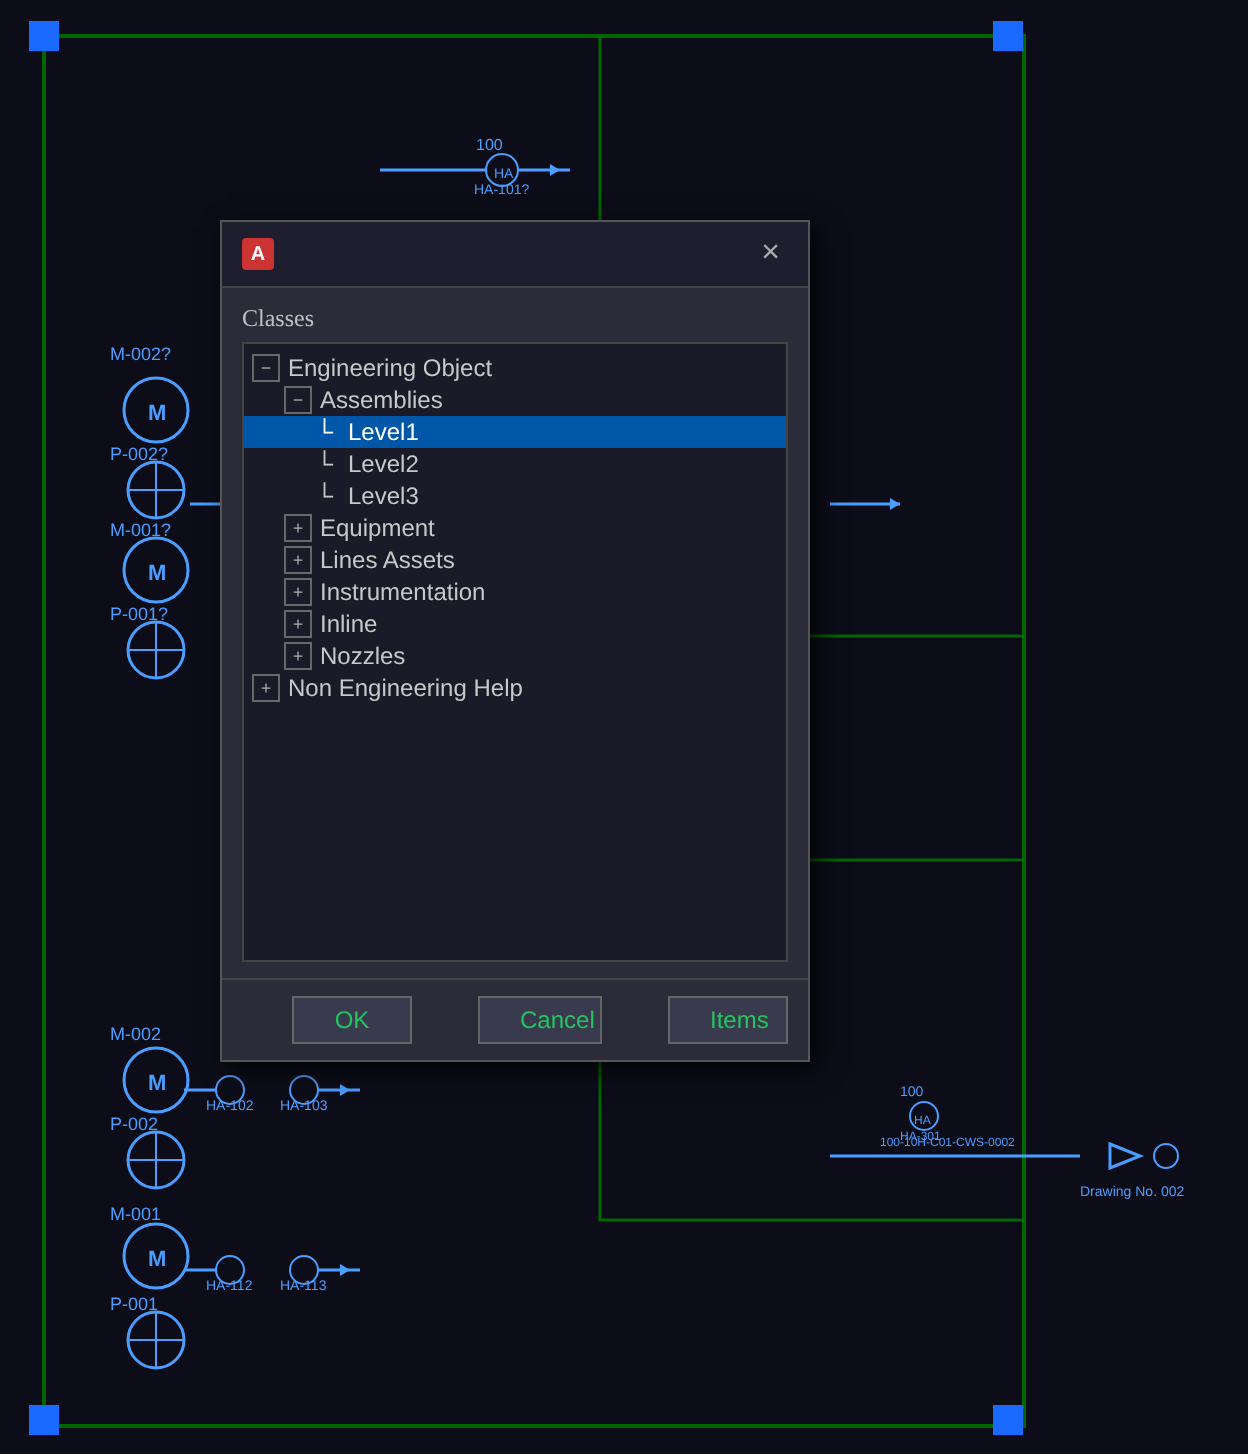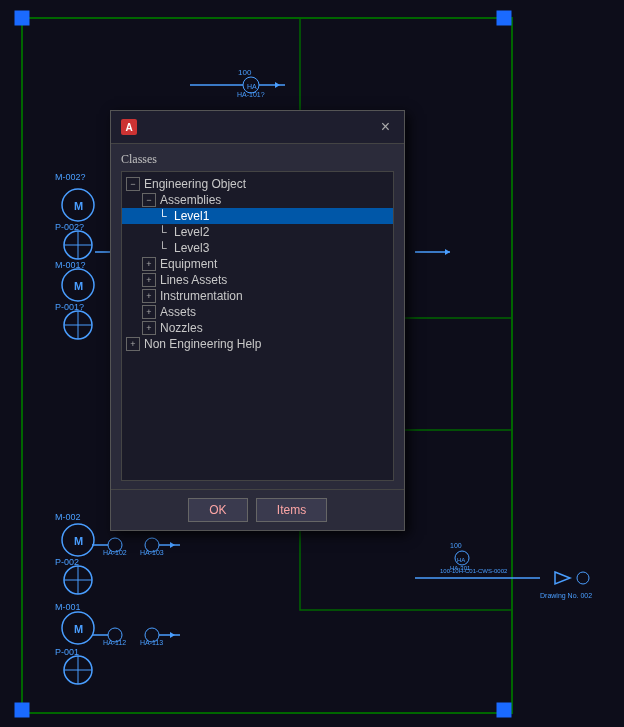--- a/index.html
+++ b/index.html
@@ -159,22 +159,23 @@
       gap: 8px;
       border-top: 1px solid #444;
     }
 
     .btn {
       padding: 4px 20px;
       font-size: 12px;
       cursor: pointer;
       border: 1px solid #666;
       background: #3a3a4e;
-      color: #fca5a5;
+      color: #22c55e;
       min-width: 60px;
+      margin-left: 25px;
     }
 
     .btn-ok {
       background: #3a3a4e;
     }
   </style>
 </head>
 <body>
 
 <div class="cad-background">
@@ -327,33 +328,34 @@
           <span class="tree-item-text">Lines Assets</span>
         </div>
 
         <div class="tree-item" style="padding-left: 20px;">
           <span class="tree-expander">+</span>
           <span class="tree-item-text">Instrumentation</span>
         </div>
 
         <div class="tree-item" style="padding-left: 20px;">
           <span class="tree-expander">+</span>
-          <span class="tree-item-text">Assets</span>
+          <span class="tree-item-text">Inline</span>
         </div>
 
         <div class="tree-item" style="padding-left: 20px;">
           <span class="tree-expander">+</span>
           <span class="tree-item-text">Nozzles</span>
         </div>
 
         <div class="tree-item" style="padding-left: 4px;">
           <span class="tree-expander">+</span>
           <span class="tree-item-text">Non Engineering Help</span>
         </div>
       </div>
     </div>
 
     <div class="dialog-footer">
       <button class="btn btn-ok">OK</button>
+      <button class="btn">Cancel</button>
       <button class="btn">Items</button>
     </div>
   </div>
 </div>
 
 </body></html>

